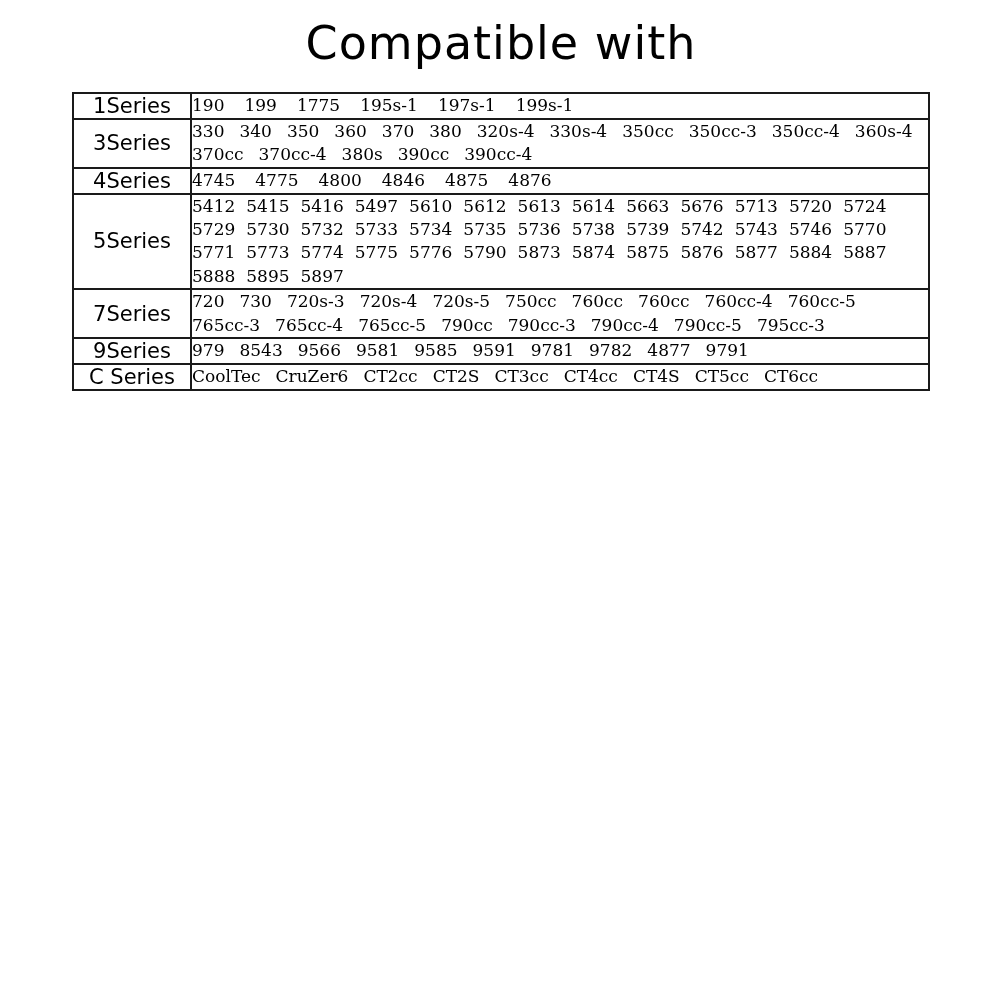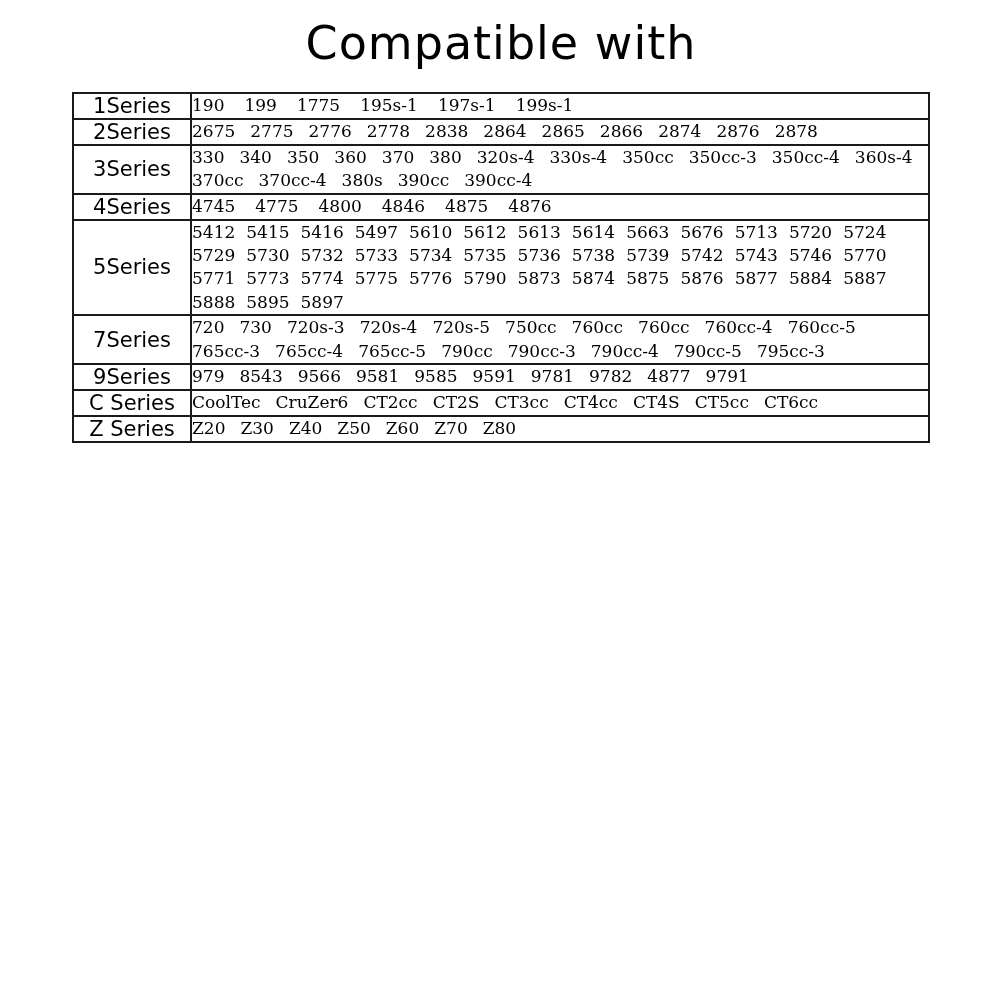--- a/index.html
+++ b/index.html
@@ -75,24 +75,20 @@
   <div class="title">Compatible with</div>
 
   <div class="table-wrap">
     <table class="compat">
       <tbody>
           <tr>
             <td class="series-name">1Series</td>
             <td class="models wide"><span class="m">190</span><span class="m">199</span><span class="m">1775</span><span class="m">195s-1</span><span class="m">197s-1</span><span class="m">199s-1</span></td>
           </tr>
           <tr>
-            <td class="series-name">2Series</td>
-            <td class="models"><span class="m">2675</span><span class="m">2775</span><span class="m">2776</span><span class="m">2778</span><span class="m">2838</span><span class="m">2864</span><span class="m">2865</span><span class="m">2866</span><span class="m">2874</span><span class="m">2876</span><span class="m">2878</span></td>
-          </tr>
-          <tr>
             <td class="series-name">3Series</td>
             <td class="models"><span class="m">330</span><span class="m">340</span><span class="m">350</span><span class="m">360</span><span class="m">370</span><span class="m">380</span><span class="m">320s-4</span><span class="m">330s-4</span><span class="m">350cc</span><span class="m">350cc-3</span><span class="m">350cc-4</span><span class="m">360s-4</span><span class="m">370cc</span><span class="m">370cc-4</span><span class="m">380s</span><span class="m">390cc</span><span class="m">390cc-4</span></td>
           </tr>
           <tr>
             <td class="series-name">4Series</td>
             <td class="models wide"><span class="m">4745</span><span class="m">4775</span><span class="m">4800</span><span class="m">4846</span><span class="m">4875</span><span class="m">4876</span></td>
           </tr>
           <tr>
             <td class="series-name">5Series</td>
             <td class="models dense"><span class="m">5412</span><span class="m">5415</span><span class="m">5416</span><span class="m">5497</span><span class="m">5610</span><span class="m">5612</span><span class="m">5613</span><span class="m">5614</span><span class="m">5663</span><span class="m">5676</span><span class="m">5713</span><span class="m">5720</span><span class="m">5724</span><span class="m">5729</span><span class="m">5730</span><span class="m">5732</span><span class="m">5733</span><span class="m">5734</span><span class="m">5735</span><span class="m">5736</span><span class="m">5738</span><span class="m">5739</span><span class="m">5742</span><span class="m">5743</span><span class="m">5746</span><span class="m">5770</span><span class="m">5771</span><span class="m">5773</span><span class="m">5774</span><span class="m">5775</span><span class="m">5776</span><span class="m">5790</span><span class="m">5873</span><span class="m">5874</span><span class="m">5875</span><span class="m">5876</span><span class="m">5877</span><span class="m">5884</span><span class="m">5887</span><span class="m">5888</span><span class="m">5895</span><span class="m">5897</span></td>
@@ -102,21 +98,17 @@
             <td class="models"><span class="m">720</span><span class="m">730</span><span class="m">720s-3</span><span class="m">720s-4</span><span class="m">720s-5</span><span class="m">750cc</span><span class="m">760cc</span><span class="m">760cc</span><span class="m">760cc-4</span><span class="m">760cc-5</span><span class="m">765cc-3</span><span class="m">765cc-4</span><span class="m">765cc-5</span><span class="m">790cc</span><span class="m">790cc-3</span><span class="m">790cc-4</span><span class="m">790cc-5</span><span class="m">795cc-3</span></td>
           </tr>
           <tr>
             <td class="series-name">9Series</td>
             <td class="models"><span class="m">979</span><span class="m">8543</span><span class="m">9566</span><span class="m">9581</span><span class="m">9585</span><span class="m">9591</span><span class="m">9781</span><span class="m">9782</span><span class="m">4877</span><span class="m">9791</span></td>
           </tr>
           <tr>
             <td class="series-name">C Series</td>
             <td class="models"><span class="m">CoolTec</span><span class="m">CruZer6</span><span class="m">CT2cc</span><span class="m">CT2S</span><span class="m">CT3cc</span><span class="m">CT4cc</span><span class="m">CT4S</span><span class="m">CT5cc</span><span class="m">CT6cc</span></td>
           </tr>
-          <tr>
-            <td class="series-name">Z Series</td>
-            <td class="models"><span class="m">Z20</span><span class="m">Z30</span><span class="m">Z40</span><span class="m">Z50</span><span class="m">Z60</span><span class="m">Z70</span><span class="m">Z80</span></td>
-          </tr>
         </tbody>
     </table>
   </div>
 
 </div>
 
 </body></html>

